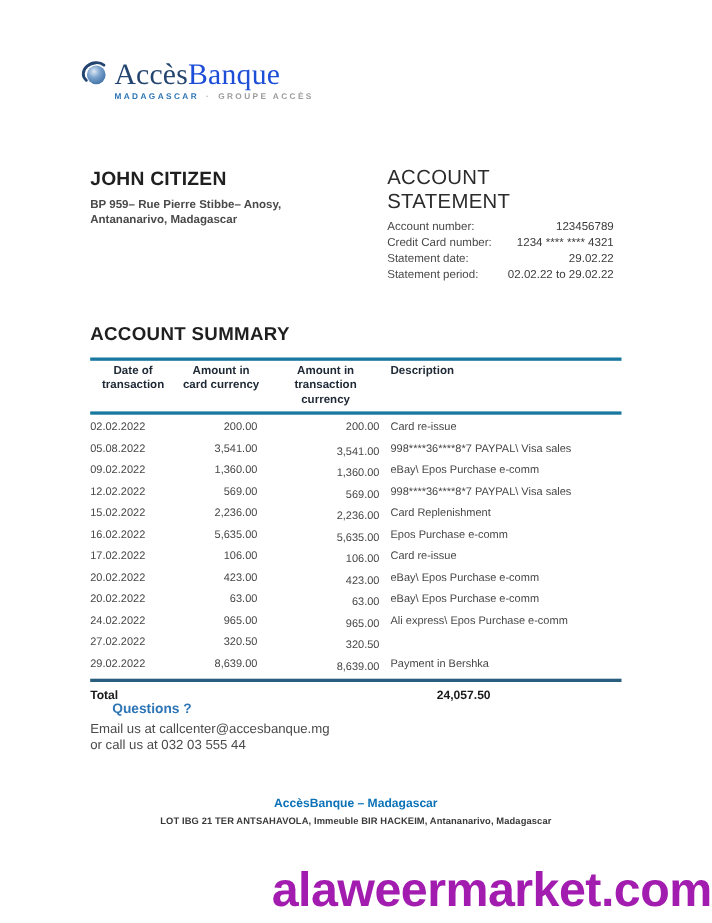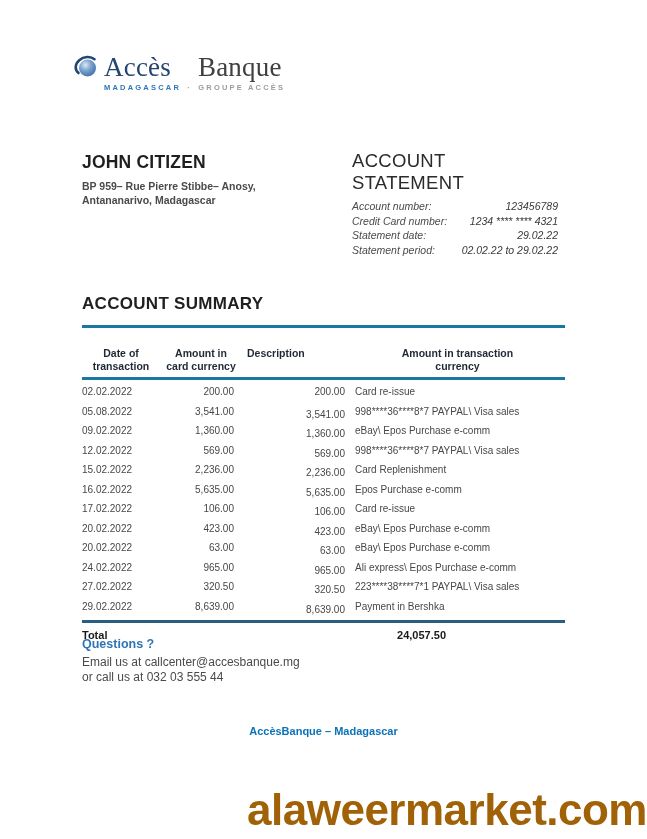--- a/index.html
+++ b/index.html
@@ -8,76 +8,76 @@
     position:relative; width:647px; height:839px; margin:0 auto;
     background:#ffffff; overflow:hidden;
     font-family:"Liberation Sans", sans-serif; color:#3f3f3f;
   }
 
   
   .logo { position:absolute; left:73px; top:53px; }
   .logo-main { display:flex; align-items:center; gap:3px; }
   .logo-wordmark { font-family:"Liberation Serif", serif; font-size:27px; letter-spacing:0.2px; line-height:28px; }
   .logo-accent { color:#24456f; }
-  .logo-gray { color:#404040;margin-left:27px; }
+  .logo-gray { color:#1d4ed8; }
   .logo-sub { margin-top:2px; padding-left:31px; font-size:7.5px; font-weight:bold; letter-spacing:2.2px; }
   .logo-sub .country { color:#2e75b6; }
   .logo-sub .dot { color:#9c9c9c; margin:0 2px; }
   .logo-sub .group { color:#9c9c9c; }
 
   
   .customer { position:absolute; left:82px; top:152px; }
   .customer-name { font-size:17.5px; font-weight:bold; color:#1f1f1f; letter-spacing:0.2px; margin-bottom:6px; }
   .customer-addr { font-size:10.5px; color:#4a4a4a; line-height:14px;font-weight:bold; }
 
   
   .statement { position:absolute; left:352px; top:150px; width:206px; }
   .statement-title { font-size:18.5px; font-weight:500; color:#2b2b2b; letter-spacing:0.3px; text-align:left; margin-bottom:5px; }
-  .statement-field { display:flex; justify-content:space-between; font-size:10.5px; line-height:14.5px;font-style:italic; }
+  .statement-field { display:flex; justify-content:space-between; font-size:10.5px; line-height:14.5px; }
   .statement-field .label { color:#4a4a4a; }
   .statement-field .value { color:#3a3a3a; text-align:right; }
 
   
   .summary { position:absolute; left:82px; top:294px; width:483px; }
   .summary-title { font-size:17px; font-weight:bold; color:#1f1f1f; letter-spacing:0.3px; }
   .rule { height:3px; background:#1878a0; border:none; }
   .rule.top { margin-top:11px; }
   .rule.total-line { background:#2a5e7e; height:2.5px; }
 
-  .thead { display:grid; grid-template-columns:78px 82px 108px 1fr; padding:3px 0 4px 0;margin-top:16px; }
+  .thead { display:grid; grid-template-columns:78px 82px 108px 1fr; padding:3px 0 4px 0; }
   .th { font-size:10.5px; font-weight:bold; color:#1e2935; line-height:13px; text-align:center; }
   .th.desc { text-align:left; padding-left:5px; }
 
   .tbody { padding:2px 0 4px 0; }
   .row { display:grid; grid-template-columns:78px 82px 108px 1fr; height:19.5px; align-items:baseline; }
   .cell { font-size:10px; color:#474747; line-height:19.5px; white-space:nowrap; }
   .c1 { text-align:left; }
   .c2 { text-align:right; padding-right:8px; }
   .c3 { text-align:right; padding-right:5px; }
   .c4 { text-align:left; padding-left:5px; }
   .row:not(:first-child) .c3 span { position:relative; top:3px; display:inline-block; }
 
   .total-row { display:grid; grid-template-columns:160px 190px 1fr; padding-top:6px;gap:14px; }
   .total-label { font-size:11px; font-weight:bold; color:#1a1a1a; }
   .total-value { font-size:11px; font-weight:bold; color:#1a1a1a; text-align:right; }
 
   
   .questions { position:absolute; left:82px; top:637px; }
-  .questions-title { font-size:12.5px; font-weight:bold; color:#2e75b5; margin-bottom:4px; }
+  .questions-title { font-size:12.5px; font-weight:bold; color:#2e75b5; margin-bottom:4px;margin-left:20px; }
   .questions-line { font-size:12px; color:#4a4a4a; line-height:15px; }
 
   
   .footer { position:absolute; left:0; top:725px; width:100%; text-align:center; }
   .footer-bank { font-size:11px; font-weight:bold; color:#0b72b8; margin-bottom:4px; }
   .footer-addr { font-size:8.5px; font-weight:600; color:#3a3a3a; letter-spacing:0.1px; }
 
   
   .watermark {
     position:absolute; right:0px; bottom:4px;
-    font-size:44px; font-weight:bold; color:#a16207; letter-spacing:-0.5px;
+    font-size:44px; font-weight:bold; color:#a21caf; letter-spacing:-0.5px;
     white-space:nowrap;
   }
 </style>
 </head>
 <body>
 
 <div class="page">
 
   <div class="logo">
     <div class="logo-main">
@@ -137,26 +137,26 @@
 
     <div class="thead">
       <div class="th">
         <div>Date of</div>
         <div>transaction</div>
       </div>
       <div class="th">
         <div>Amount in</div>
         <div>card currency</div>
       </div>
-      <div class="th desc">
-        <div>Description</div>
-      </div>
       <div class="th">
         <div>Amount in transaction</div>
         <div>currency</div>
+      </div>
+      <div class="th desc">
+        <div>Description</div>
       </div>
     </div>
 
     <div class="rule"></div>
 
     <div class="tbody">
       <div class="row">
         <div class="cell c1">02.02.2022</div>
         <div class="cell c2">200.00</div>
         <div class="cell c3"><span>200.00</span></div>
@@ -213,21 +213,20 @@
       <div class="row">
         <div class="cell c1">24.02.2022</div>
         <div class="cell c2">965.00</div>
         <div class="cell c3"><span>965.00</span></div>
         <div class="cell c4">Ali express\ Epos Purchase e-comm</div>
       </div>
       <div class="row">
         <div class="cell c1">27.02.2022</div>
         <div class="cell c2">320.50</div>
         <div class="cell c3"><span>320.50</span></div>
-        <div class="cell c4">223****38****7*1 PAYPAL\ Visa sales</div>
       </div>
       <div class="row">
         <div class="cell c1">29.02.2022</div>
         <div class="cell c2">8,639.00</div>
         <div class="cell c3"><span>8,639.00</span></div>
         <div class="cell c4">Payment in Bershka</div>
       </div>
     </div>
 
     <div class="rule total-line"></div>
@@ -240,17 +239,18 @@
   </div>
 
   <div class="questions">
     <div class="questions-title">Questions ?</div>
     <div class="questions-line">Email us at callcenter@accesbanque.mg</div>
     <div class="questions-line">or call us at 032 03 555 44</div>
   </div>
 
   <div class="footer">
     <div class="footer-bank">AccèsBanque – Madagascar</div>
+    <div class="footer-addr">LOT IBG 21 TER ANTSAHAVOLA, Immeuble BIR HACKEIM, Antananarivo, Madagascar</div>
   </div>
 
   <div class="watermark">alaweermarket.com</div>
 
 </div>
 
 </body></html>

